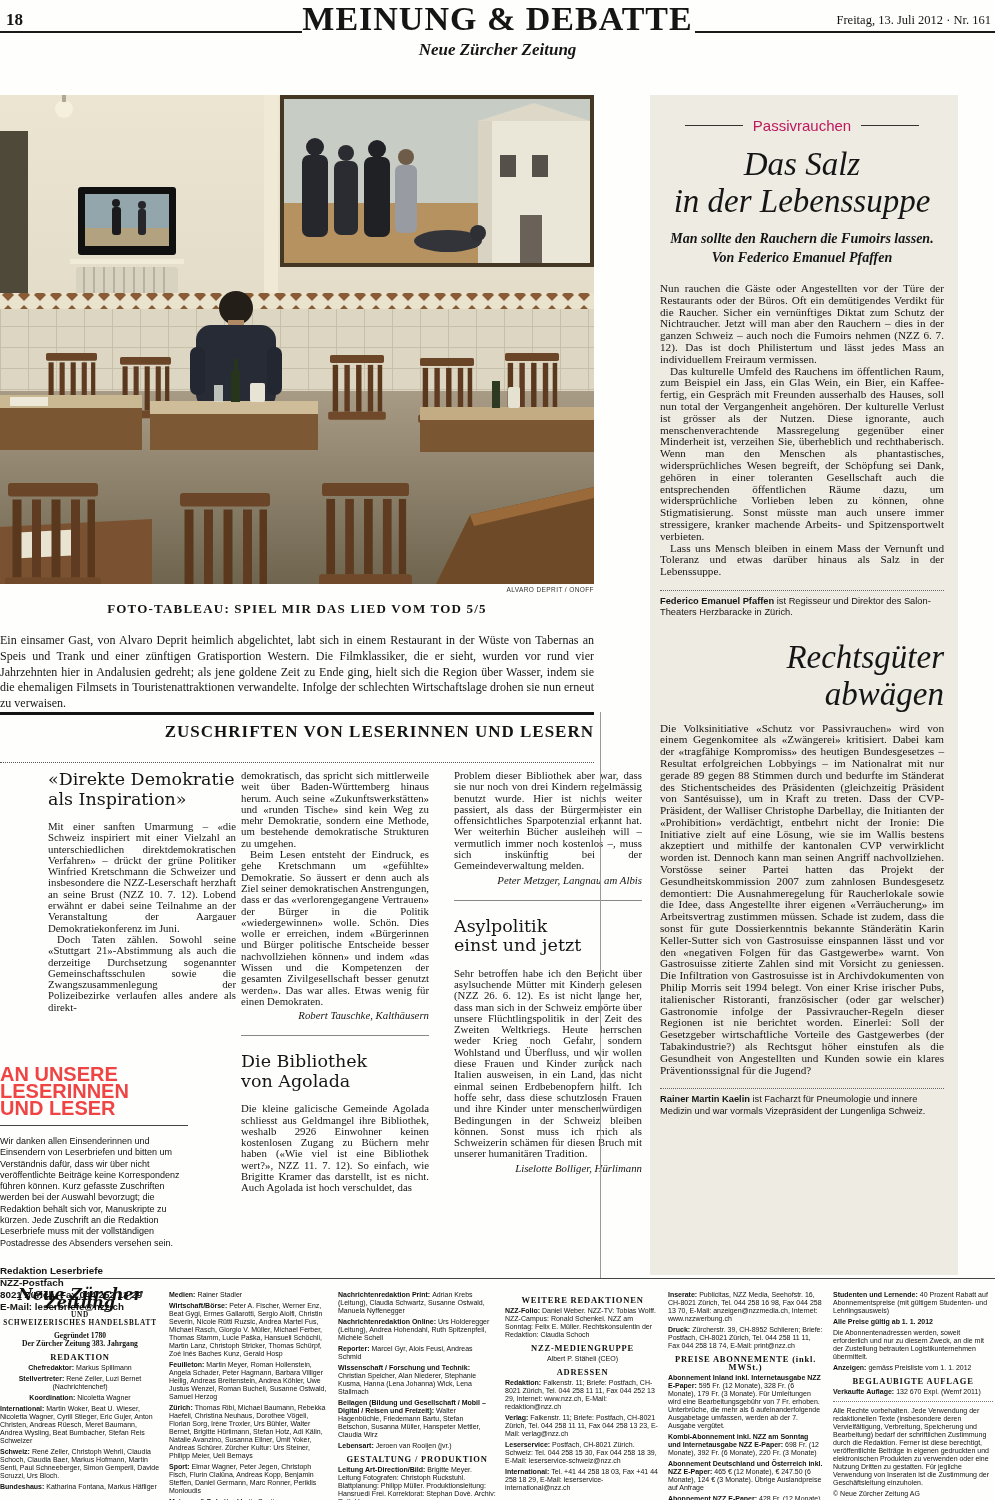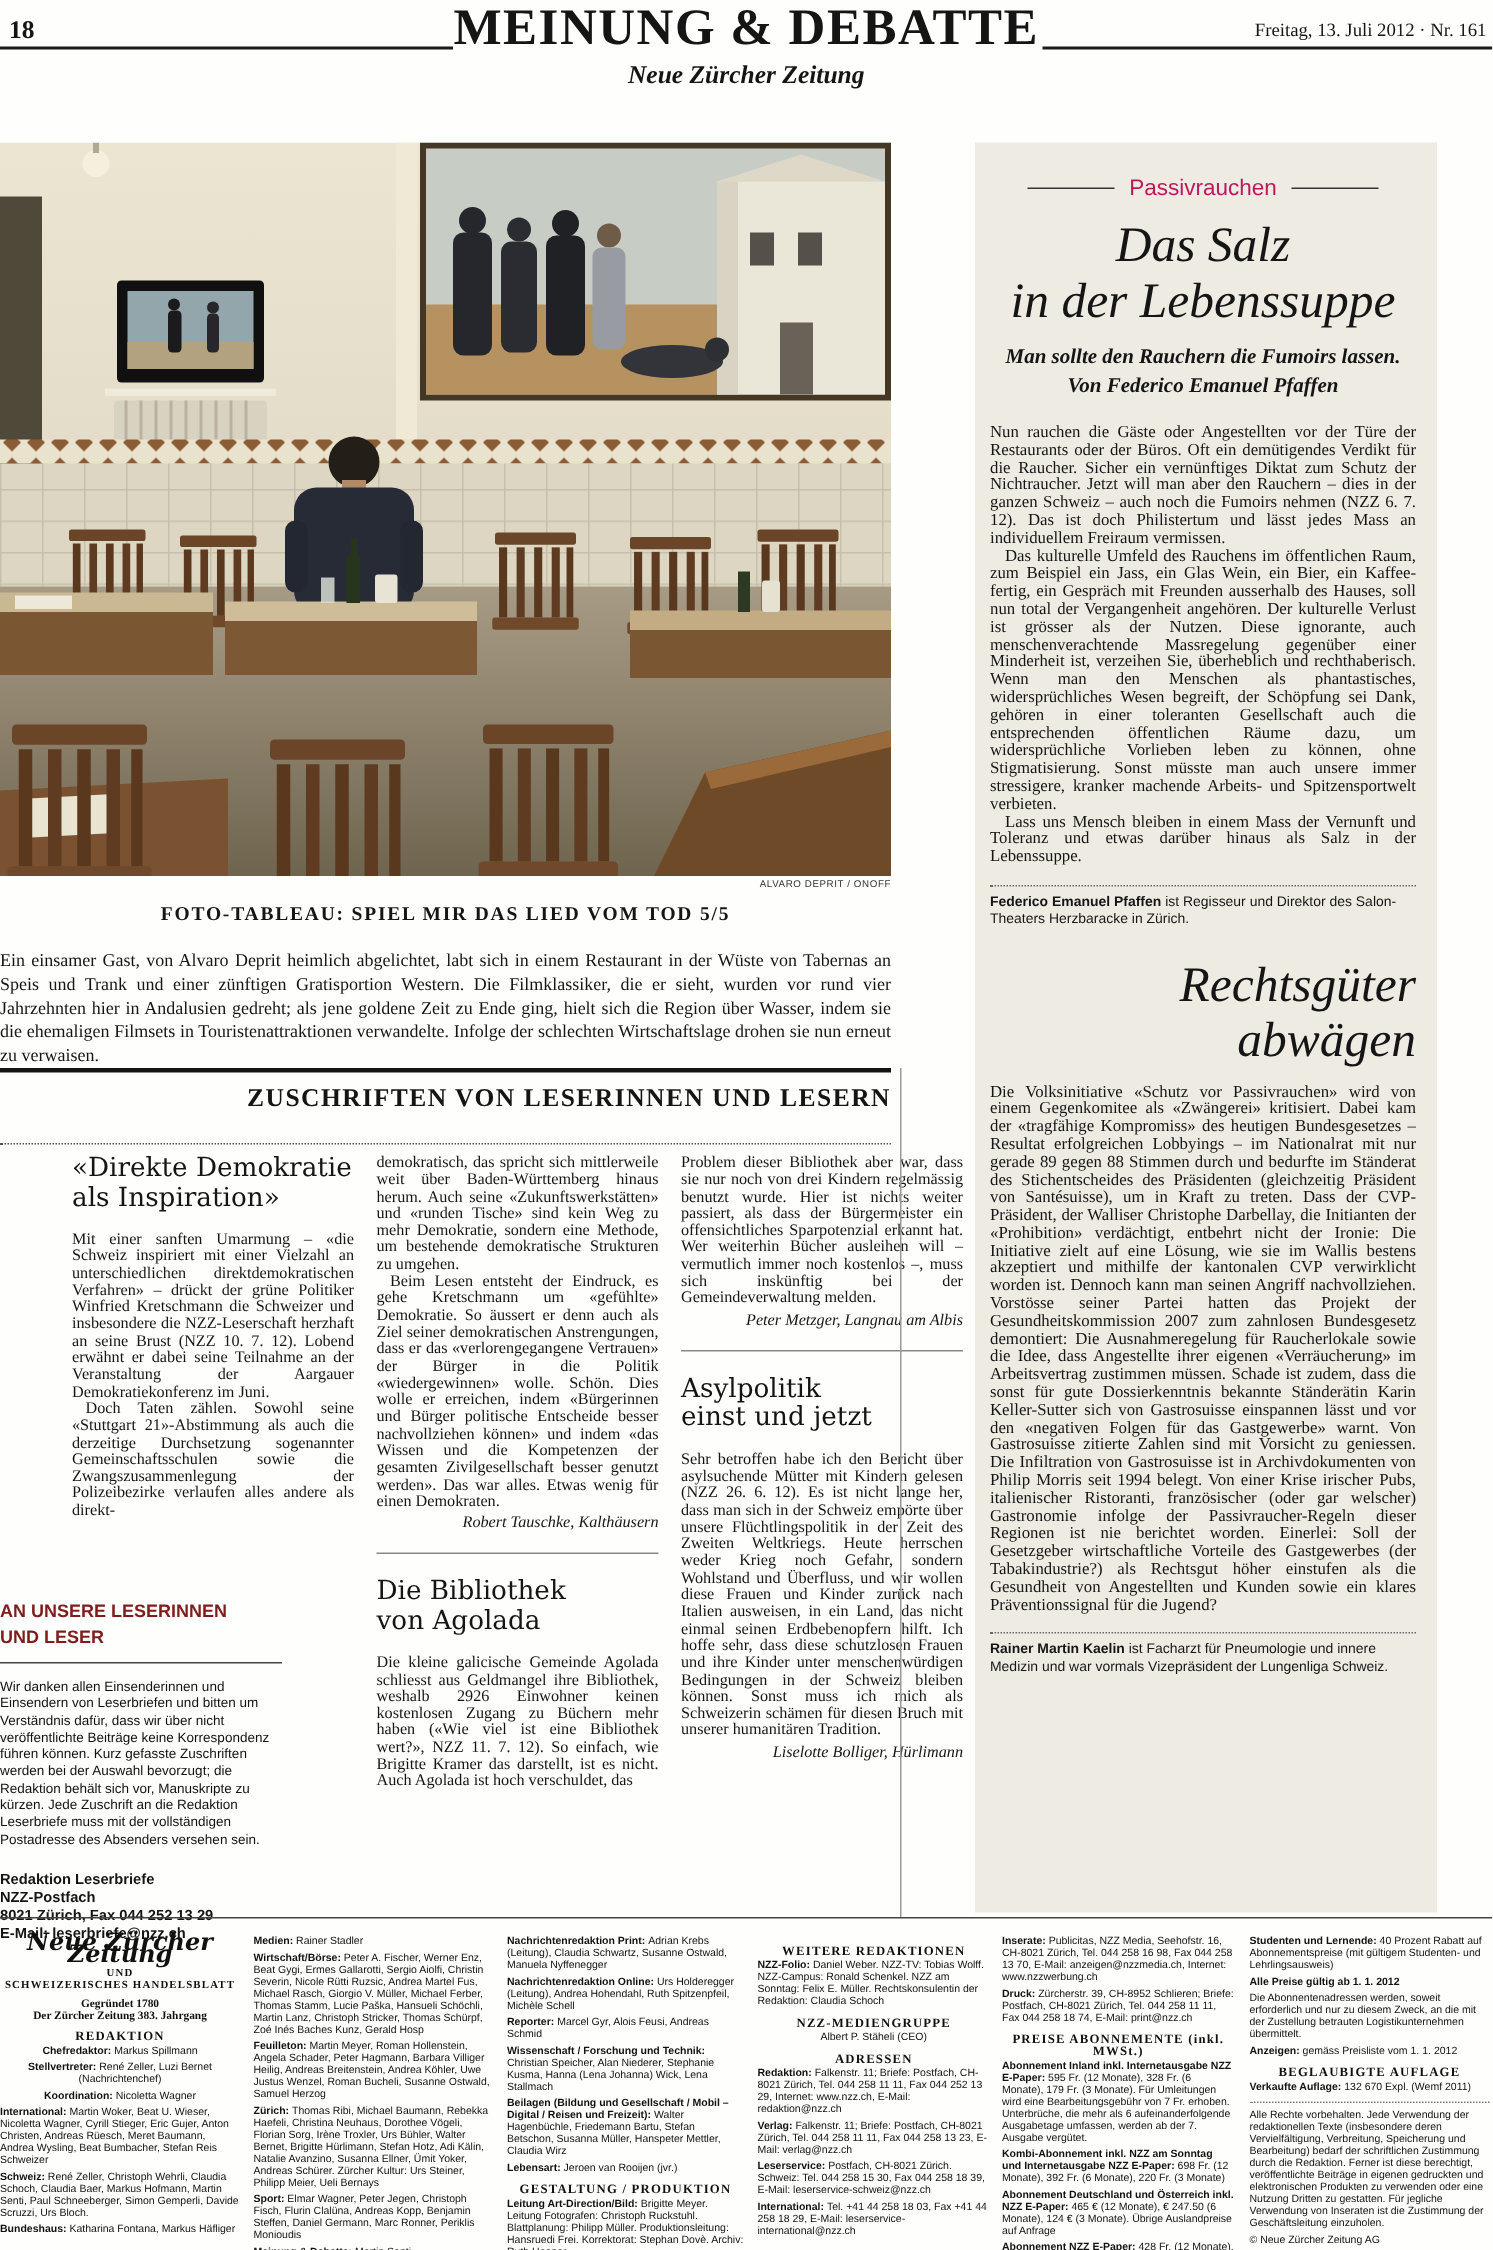--- a/index.html
+++ b/index.html
@@ -17,30 +17,30 @@
   .photo-credit{position:absolute;top:586px;left:0;width:594px;text-align:right;
       font-family:"Liberation Sans",sans-serif;font-size:6.5px;letter-spacing:.4px;color:#333;}
   .cap-title{position:absolute;top:601px;left:0;width:594px;text-align:center;font-size:13px;font-weight:bold;letter-spacing:1.2px;}
   .cap-text{position:absolute;top:621px;left:0;width:594px;font-size:12px;line-height:15.8px;text-align:justify;}
   
   .letters{position:absolute;left:0;top:712px;width:594px;height:571px;}
   .thick{border-top:3px solid #141414;}
   .lsec-title{text-align:right;font-size:17px;font-weight:bold;letter-spacing:1px;margin:7px 0 20px;}
   .dotted{border-top:1px dotted #555;}
   .lcol{position:absolute;top:58px;width:188px;padding-left:48px;}
-  .lcol.c1{left:0;} .lcol.c2{left:203px;} .lcol.c3{left:406px;}
+  .lcol.c1{left:0;} .lcol.c2{left:193px;} .lcol.c3{left:406px;}
   .lh{font-family:"DejaVu Serif",serif;font-size:17.5px;line-height:19.5px;font-weight:normal;
       white-space:pre-line;margin:0 0 12px;}
   .lp{font-size:10.8px;line-height:11.3px;text-align:justify;margin:0;}
   .lp.ind{text-indent:9px;}
   .sig{font-size:10.8px;font-style:italic;text-align:right;margin:2px 0 0;}
   .lrule{border-top:1px solid #888;margin:14px 0 16px;}
   .notice{position:absolute;left:0;top:354px;width:188px;background:#fefefc;}
-  .notice-title{color:#7f1d1d;font-family:"Liberation Sans",sans-serif;font-weight:bold;
-      font-size:12px;line-height:17px;white-space:pre-line;margin:0 0 8px;}
+  .notice-title{color:#ef4444;font-family:"Liberation Sans",sans-serif;font-weight:bold;
+      font-size:20px;line-height:17px;white-space:pre-line;margin:0 0 8px;}
   .notice-rule{border-top:1px solid #444;margin:0 0 10px;}
   .notice-text{font-family:"Liberation Sans",sans-serif;font-size:9px;line-height:11.3px;margin:0 0 16px;color:#111;}
   .notice-contact{font-family:"Liberation Sans",sans-serif;font-size:9.8px;line-height:12px;font-weight:bold;white-space:pre-line;}
   
   .opinion{position:absolute;left:650px;top:95px;width:308px;height:1180px;background:#eeebe2;overflow:hidden;box-sizing:border-box;padding:0 14px 0 10px;}
   .kicker-row{display:flex;align-items:center;justify-content:center;gap:10px;margin:22px 6px 10px;}
   .kline{width:58px;border-top:1px solid #333;}
   .kicker{font-family:"Liberation Sans",sans-serif;font-size:15px;color:#be185d;}
   .a-title{font-size:33px;line-height:37px;font-style:italic;font-weight:normal;text-align:center;white-space:pre-line;margin:12px 0 10px;}
   .a-sub{font-size:14px;line-height:18.5px;font-weight:bold;font-style:italic;text-align:center;white-space:pre-line;margin:0 0 16px;}

